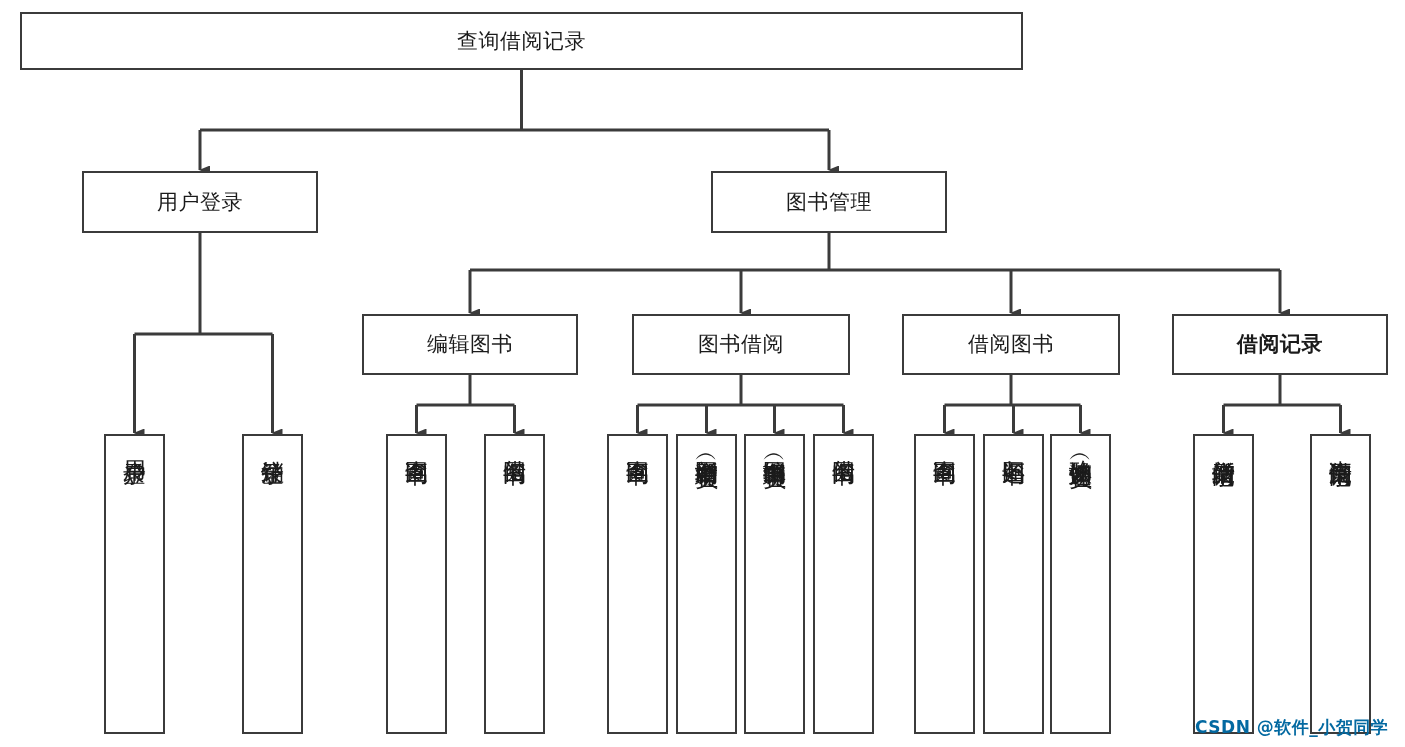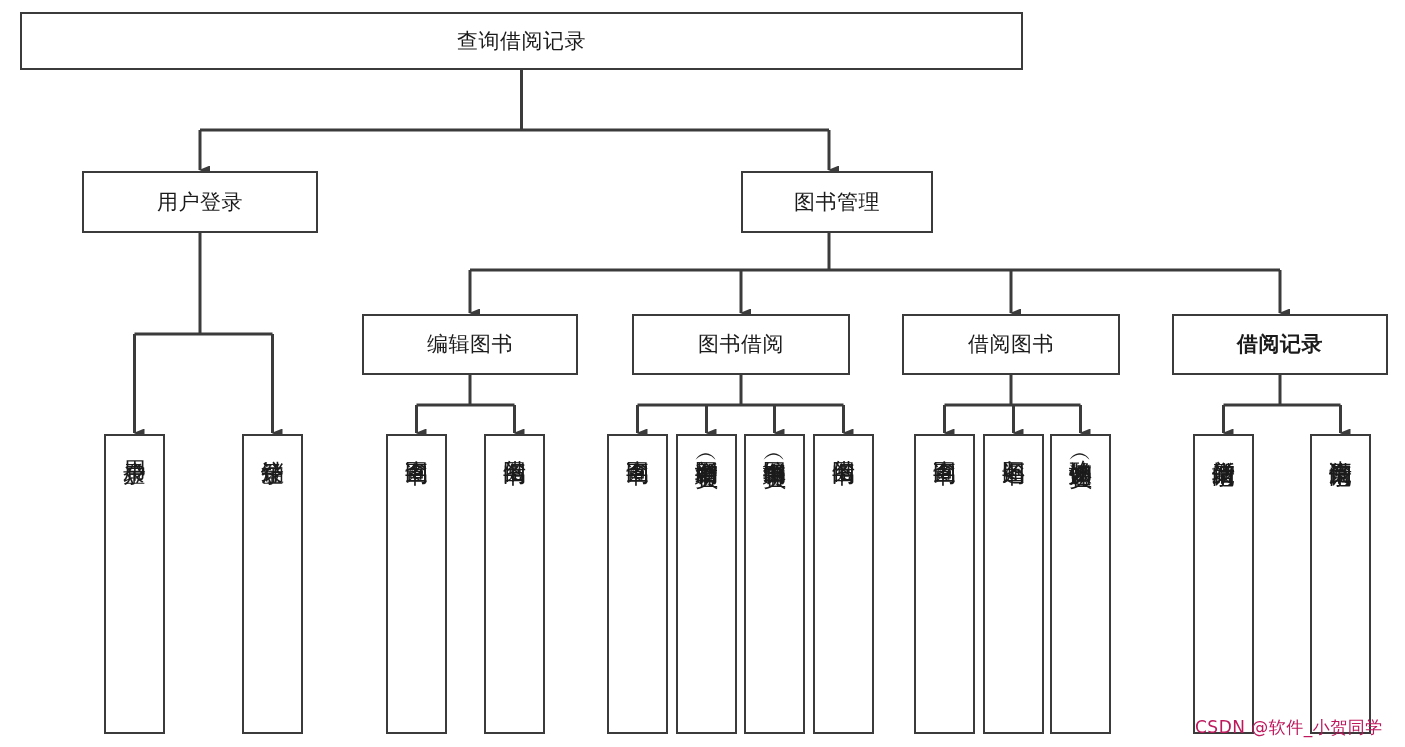--- a/index.html
+++ b/index.html
@@ -114,21 +114,21 @@
       </g>
   </svg>
 
   <div id="nodes">
       <div class="node horizontal" style="left: 20px; top: 12px; width: 1003px; height: 58px;">
         <span class="label">查询借阅记录</span>
       </div>
       <div class="node horizontal" style="left: 82px; top: 171px; width: 236px; height: 62px;">
         <span class="label">用户登录</span>
       </div>
-      <div class="node horizontal" style="left: 711px; top: 171px; width: 192px; height: 62px; margin-left: 30px;">
+      <div class="node horizontal" style="left: 711px; top: 171px; width: 236px; height: 62px;">
         <span class="label">图书管理</span>
       </div>
       <div class="node horizontal" style="left: 362px; top: 314px; width: 216px; height: 61px;">
         <span class="label">编辑图书</span>
       </div>
       <div class="node horizontal" style="left: 632px; top: 314px; width: 218px; height: 61px;">
         <span class="label">图书借阅</span>
       </div>
       <div class="node horizontal" style="left: 902px; top: 314px; width: 218px; height: 61px;">
         <span class="label">借阅图书</span>
@@ -170,15 +170,15 @@
         <span class="label">确认归还（管理员）</span>
       </div>
       <div class="node vertical" style="left: 1193px; top: 434px; width: 61px; height: 300px;">
         <span class="label">新增借阅记录</span>
       </div>
       <div class="node vertical" style="left: 1310px; top: 434px; width: 61px; height: 300px;">
         <span class="label">查询借阅记录</span>
       </div>
     </div>
 
-  <div class="watermark" style="left: 1195px; top: 716px; color: #be185d;">CSDN @软件_小贺同学</div>
+  <div class="watermark" style="left: 1195px; top: 716px; color: #0369a1; font-weight: bold;">CSDN @软件_小贺同学</div>
 
 </div>
 
 </body></html>

